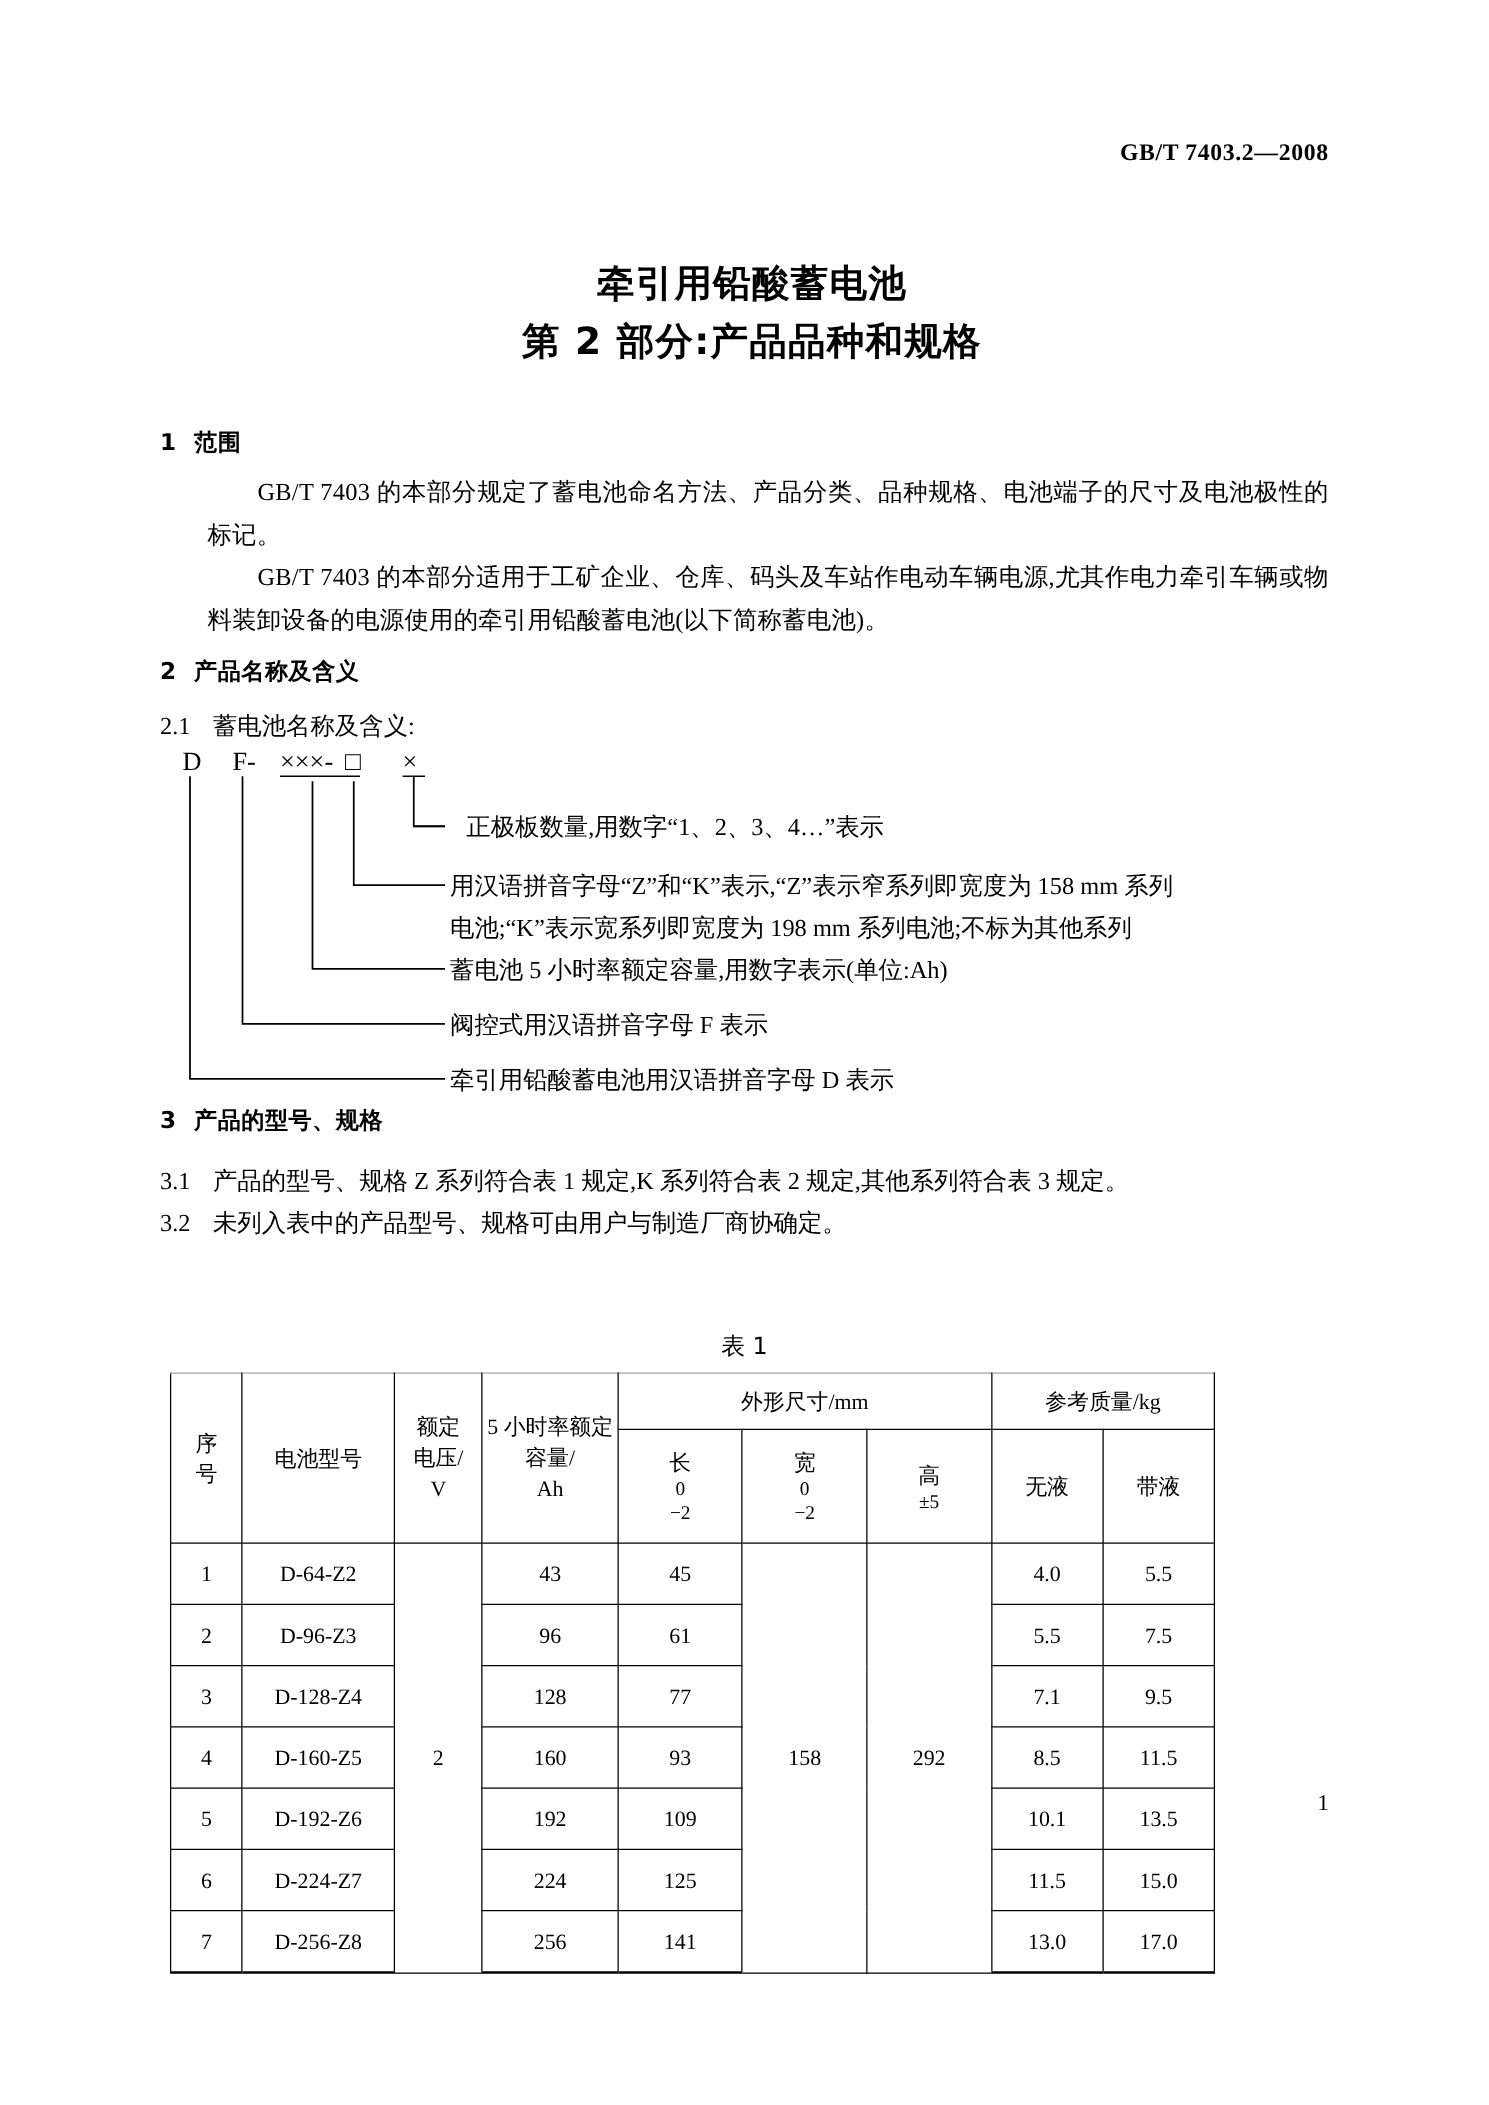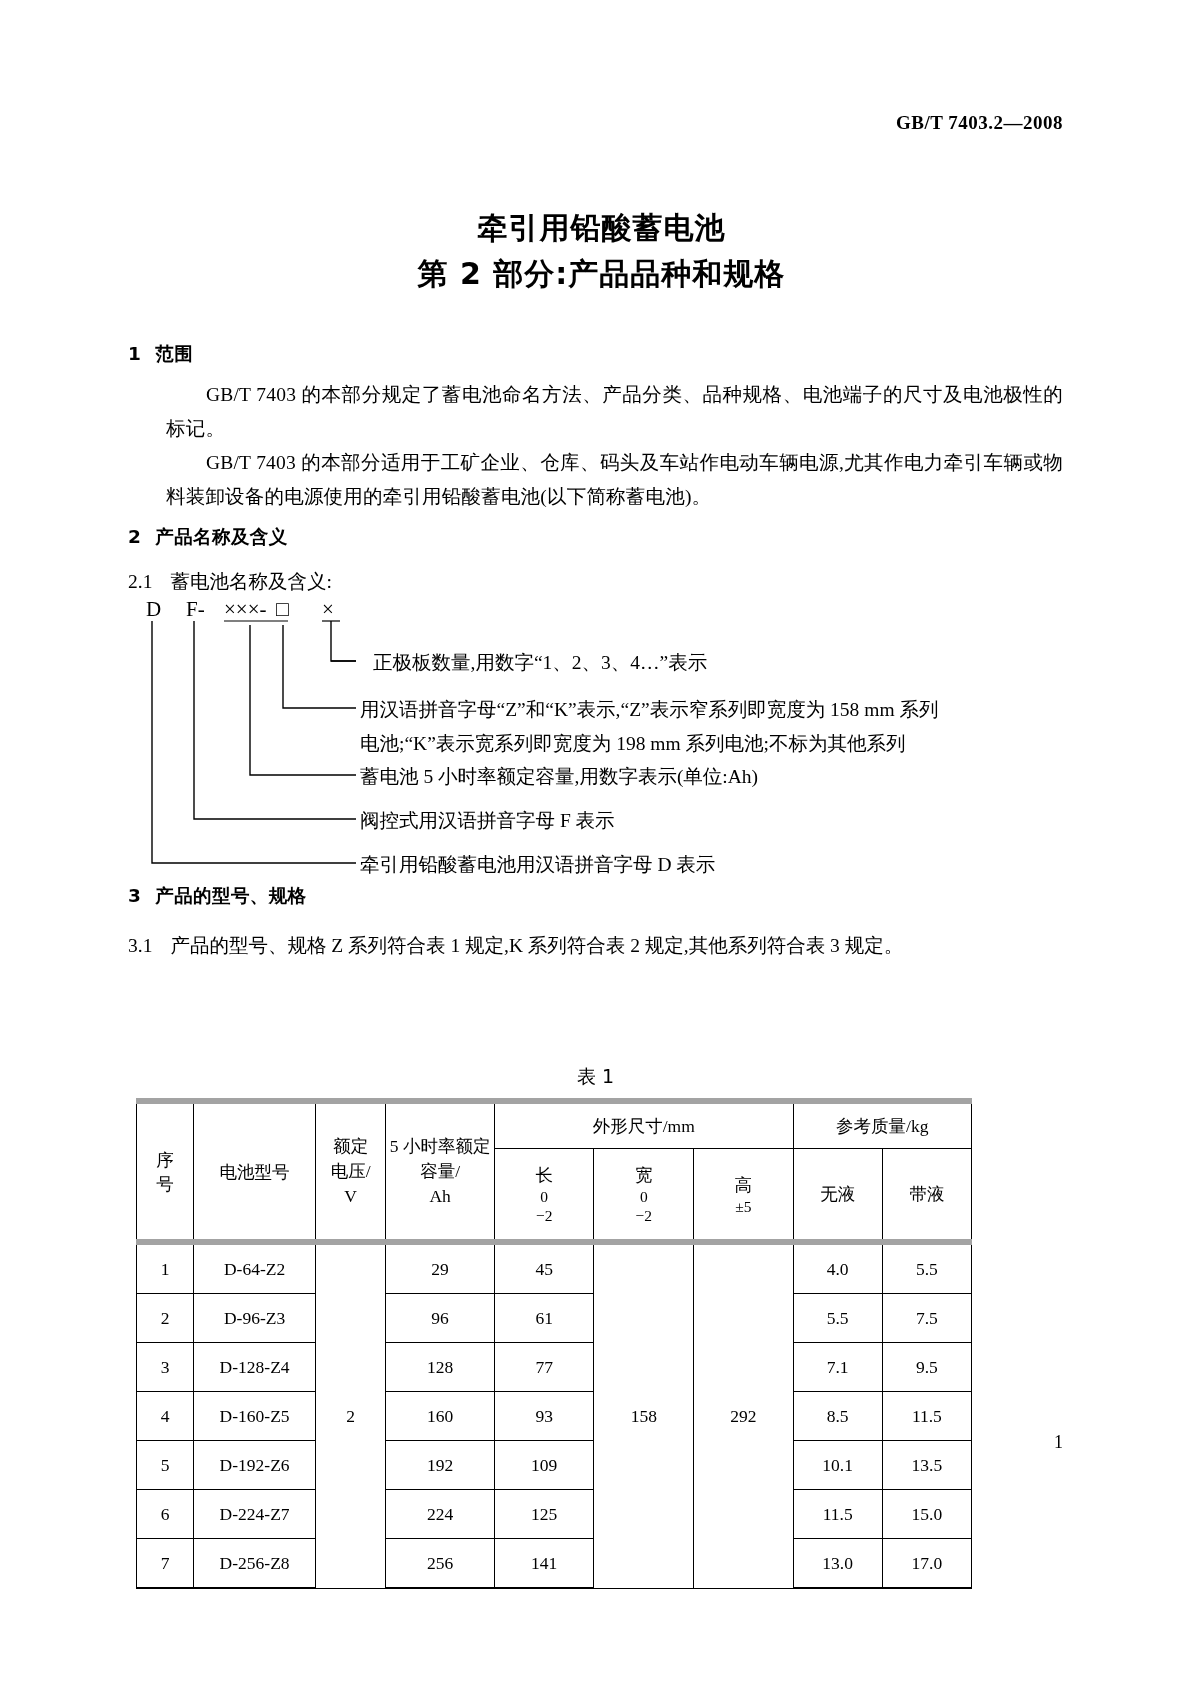--- a/index.html
+++ b/index.html
@@ -122,21 +122,21 @@
   }
   table.spec th, table.spec td {
     border: 1px solid #000;
     text-align: center;
     vertical-align: middle;
     font-weight: normal;
     padding: 2px 2px;
   }
   table.spec thead th { height: 22px; line-height: 24px; }
   table.spec tbody td { height: 44px; }
-  table.spec .outer-top { border-top: 6px solid #a3a3a3; font-family: Liberation Serif, serif; }
+  table.spec .outer-top { border-top: 1px solid #a3a3a3; font-family: Liberation Serif, serif; }
   table.spec .outer-bot { border-bottom: 2px solid #000; }
   .hdr-stack { line-height: 25px; }
   .tol { font-size: 15.5px; line-height: 19px; }
   .seq-head { line-height: 24px; font-size: 17.5px; }
   
   .page-num {
     position: absolute;
     right: 128px;
     top: 1432px;
     font-family: "Liberation Serif", serif;
@@ -206,20 +206,23 @@
     <div class="dg-text" style="left:232px; top:254px;">牵引用铅酸蓄电池用汉语拼音字母 D 表示</div>
   </div>
 
   <div class="content abs" style="top:883px;">
     <div class="h2">
       <span class="num">3</span><span>产品的型号、规格</span>
     </div>
     <div class="clause" style="margin-top:21px;">
       <span class="cnum">3.1</span><span>产品的型号、规格 Z 系列符合表 1 规定,K 系列符合表 2 规定,其他系列符合表 3 规定。</span>
     </div>
+    <div class="clause">
+      <span class="cnum">3.2</span><span>未列入表中的产品型号、规格可由用户与制造厂商协确定。</span>
+    </div>
   </div>
 
   <div class="tbl-caption">表 1</div>
 
   <table class="spec">
     <thead>
       <tr>
         <th class="outer-top" rowspan="3" style="width:56px;">
           <div class="seq-head">序</div>
           <div class="seq-head">号</div>
@@ -256,21 +259,21 @@
         <th rowspan="2" style="width:90px;">无液</th>
         <th rowspan="2" style="width:90px;">带液</th>
       </tr>
       <tr></tr>
     </thead>
     <tbody>
       <tr>
         <td class="outer-top">1</td>
         <td class="outer-top">D-64-Z2</td>
         <td class="outer-top" rowspan="7">2</td>
-        <td class="outer-top">29</td>
+        <td class="outer-top">43</td>
         <td class="outer-top">45</td>
         <td class="outer-top" rowspan="7">158</td>
         <td class="outer-top" rowspan="7">292</td>
         <td class="outer-top">4.0</td>
         <td class="outer-top">5.5</td>
       </tr>
       <tr>
         <td>2</td>
         <td>D-96-Z3</td>
         <td>96</td>

